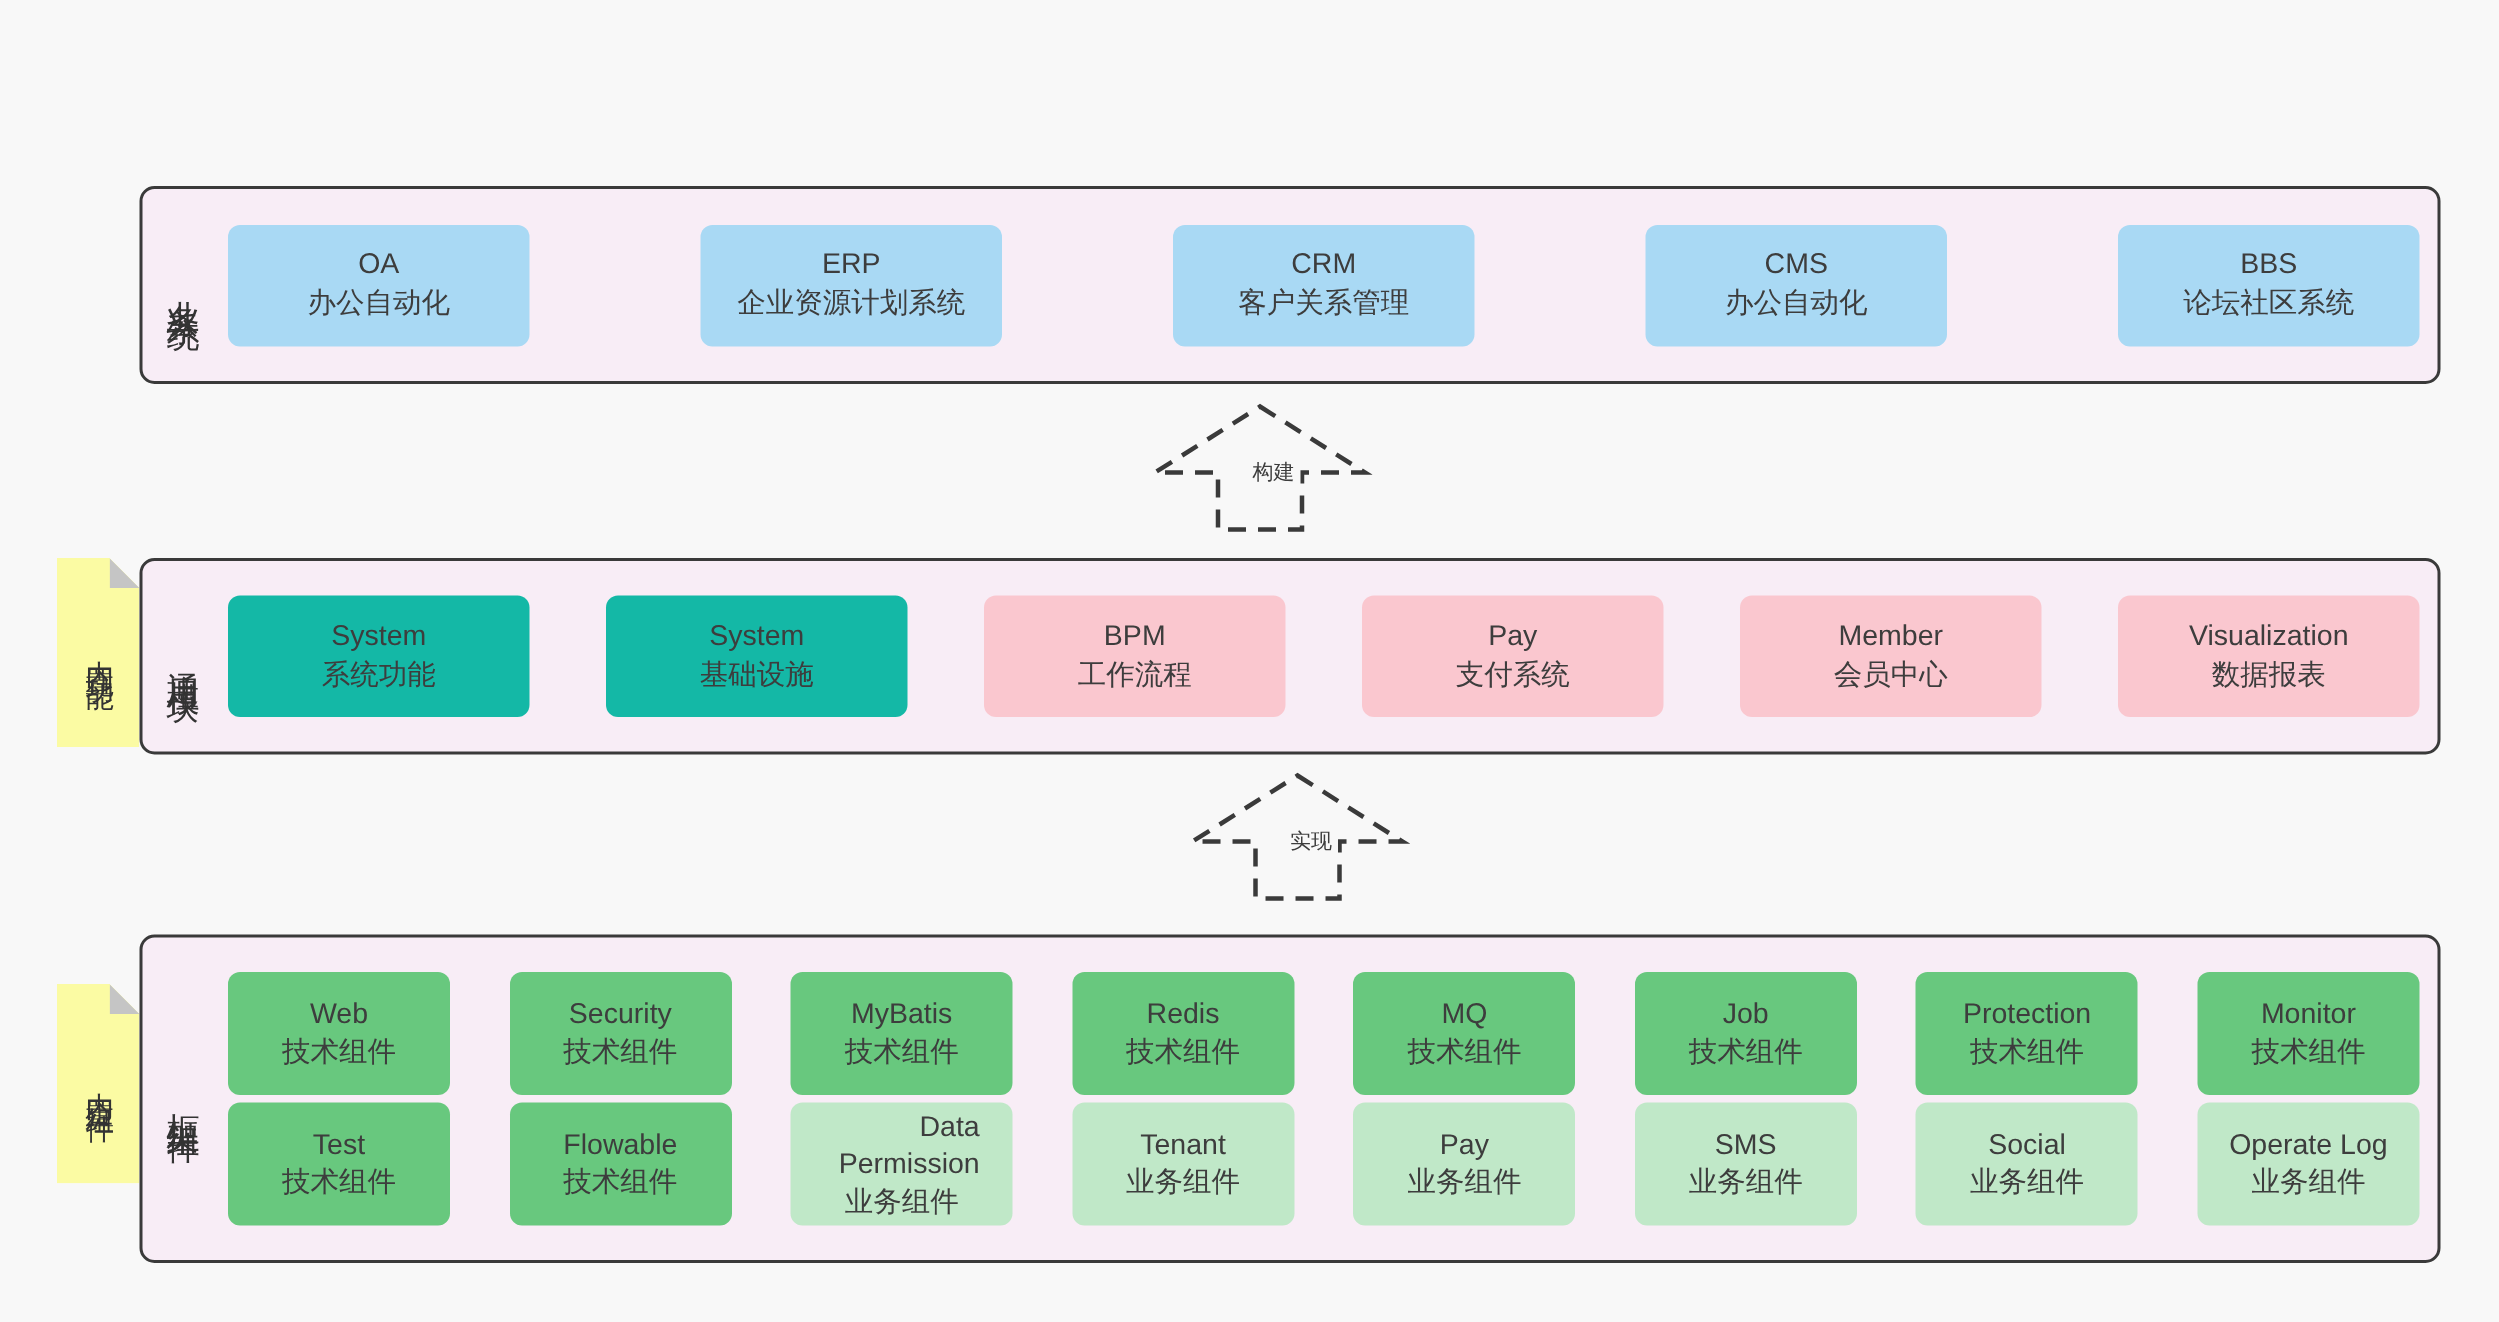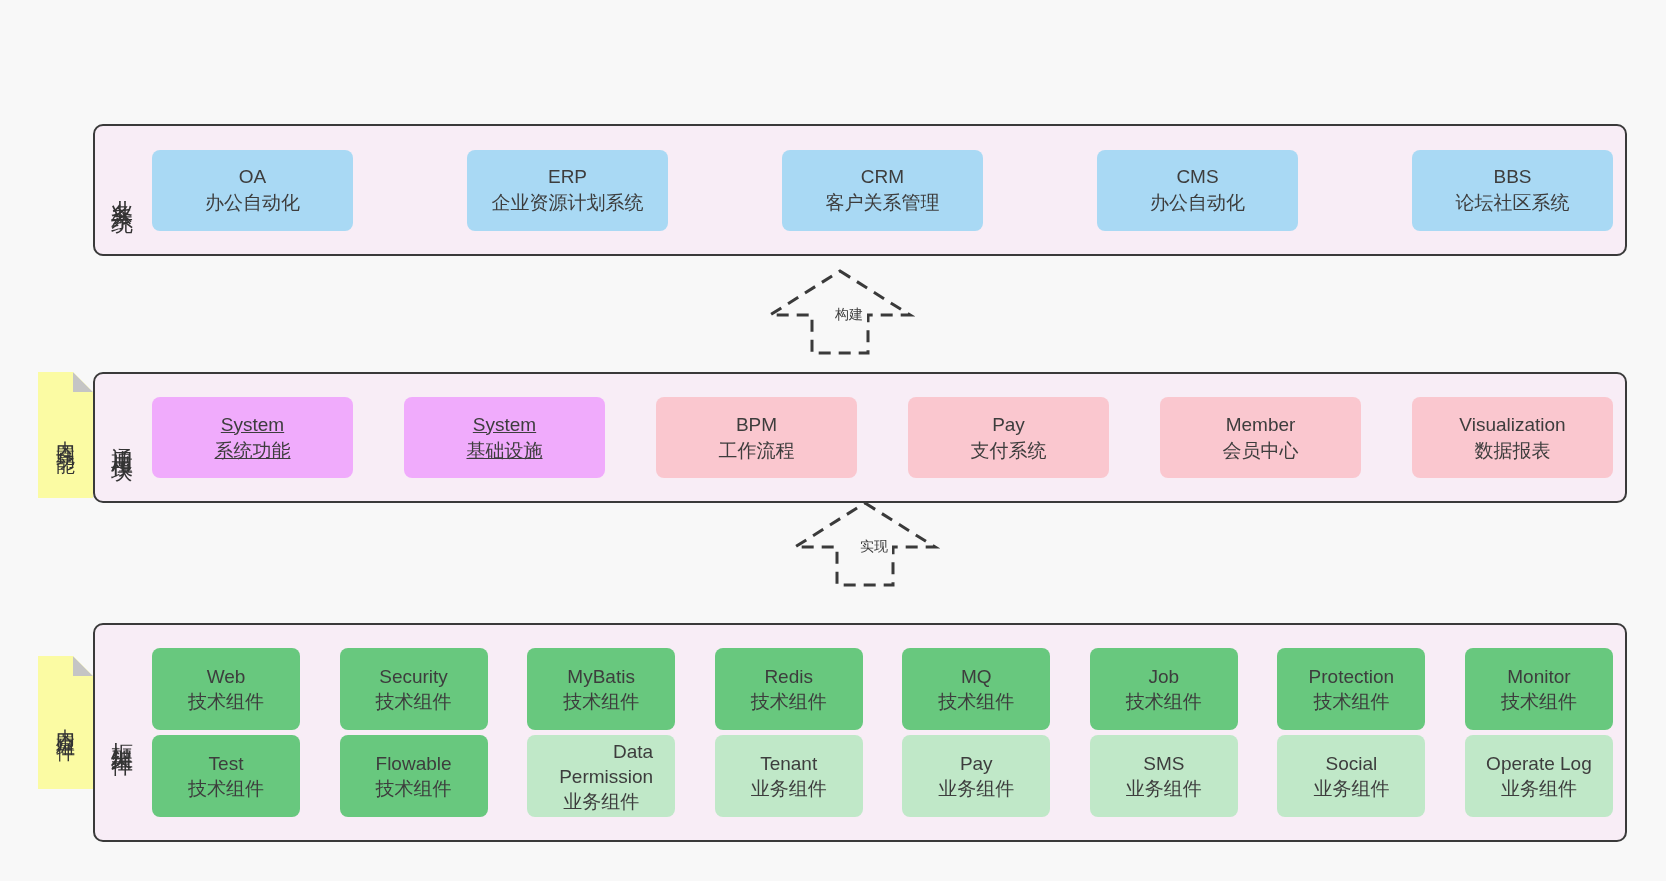--- a/index.html
+++ b/index.html
@@ -42,34 +42,34 @@
     border-radius:8px;
     display:flex;flex-direction:column;justify-content:center;align-items:center;
     text-align:center;
     font-size:19px;line-height:26px;
   }
   .box .t,.box .s{white-space:nowrap;}
   .box .t.narrow{white-space:normal;max-width:104px;text-align:right;}
   .w201{width:201px;height:81px;}
   .w148{width:148px;height:82px;line-height:25px;}
   .blue{background:#a9d9f4;}
-  .red{background:#f0abfc;text-decoration:underline;}
+  .red{background:#14b8a6;}
   .pink{background:#fac7cf;text-align:center;}
   .green{background:#68c87e;}
   .lightgreen{background:#c0e8c8;}
 
   
   .arrow{position:absolute;width:150px;height:88px;}
   .arrow svg{position:absolute;inset:0;}
   .arrow .arrow-label{
     position:absolute;left:56%;top:47px;transform:translate(-50%,-50%);
     background:#f8f8f8;padding:2px 4px;font-size:14px;color:#3d3d3d;white-space:nowrap;
   }
   #arrow-build{left:765px;top:268px;}
-  #arrow-implement{left:790px;top:500px;}
+  #arrow-implement{left:790px;top:514px;}
 
   
   .sticky{
     position:absolute;left:38px;width:55px;
     background:#fbfba3;
     clip-path:polygon(0 0,calc(100% - 20px) 0,100% 20px,100% 100%,0 100%);
     display:flex;align-items:center;justify-content:center;
   }
   #sticky-builtin-features{top:372px;height:126px;}
   #sticky-builtin-components{top:656px;height:133px;}

